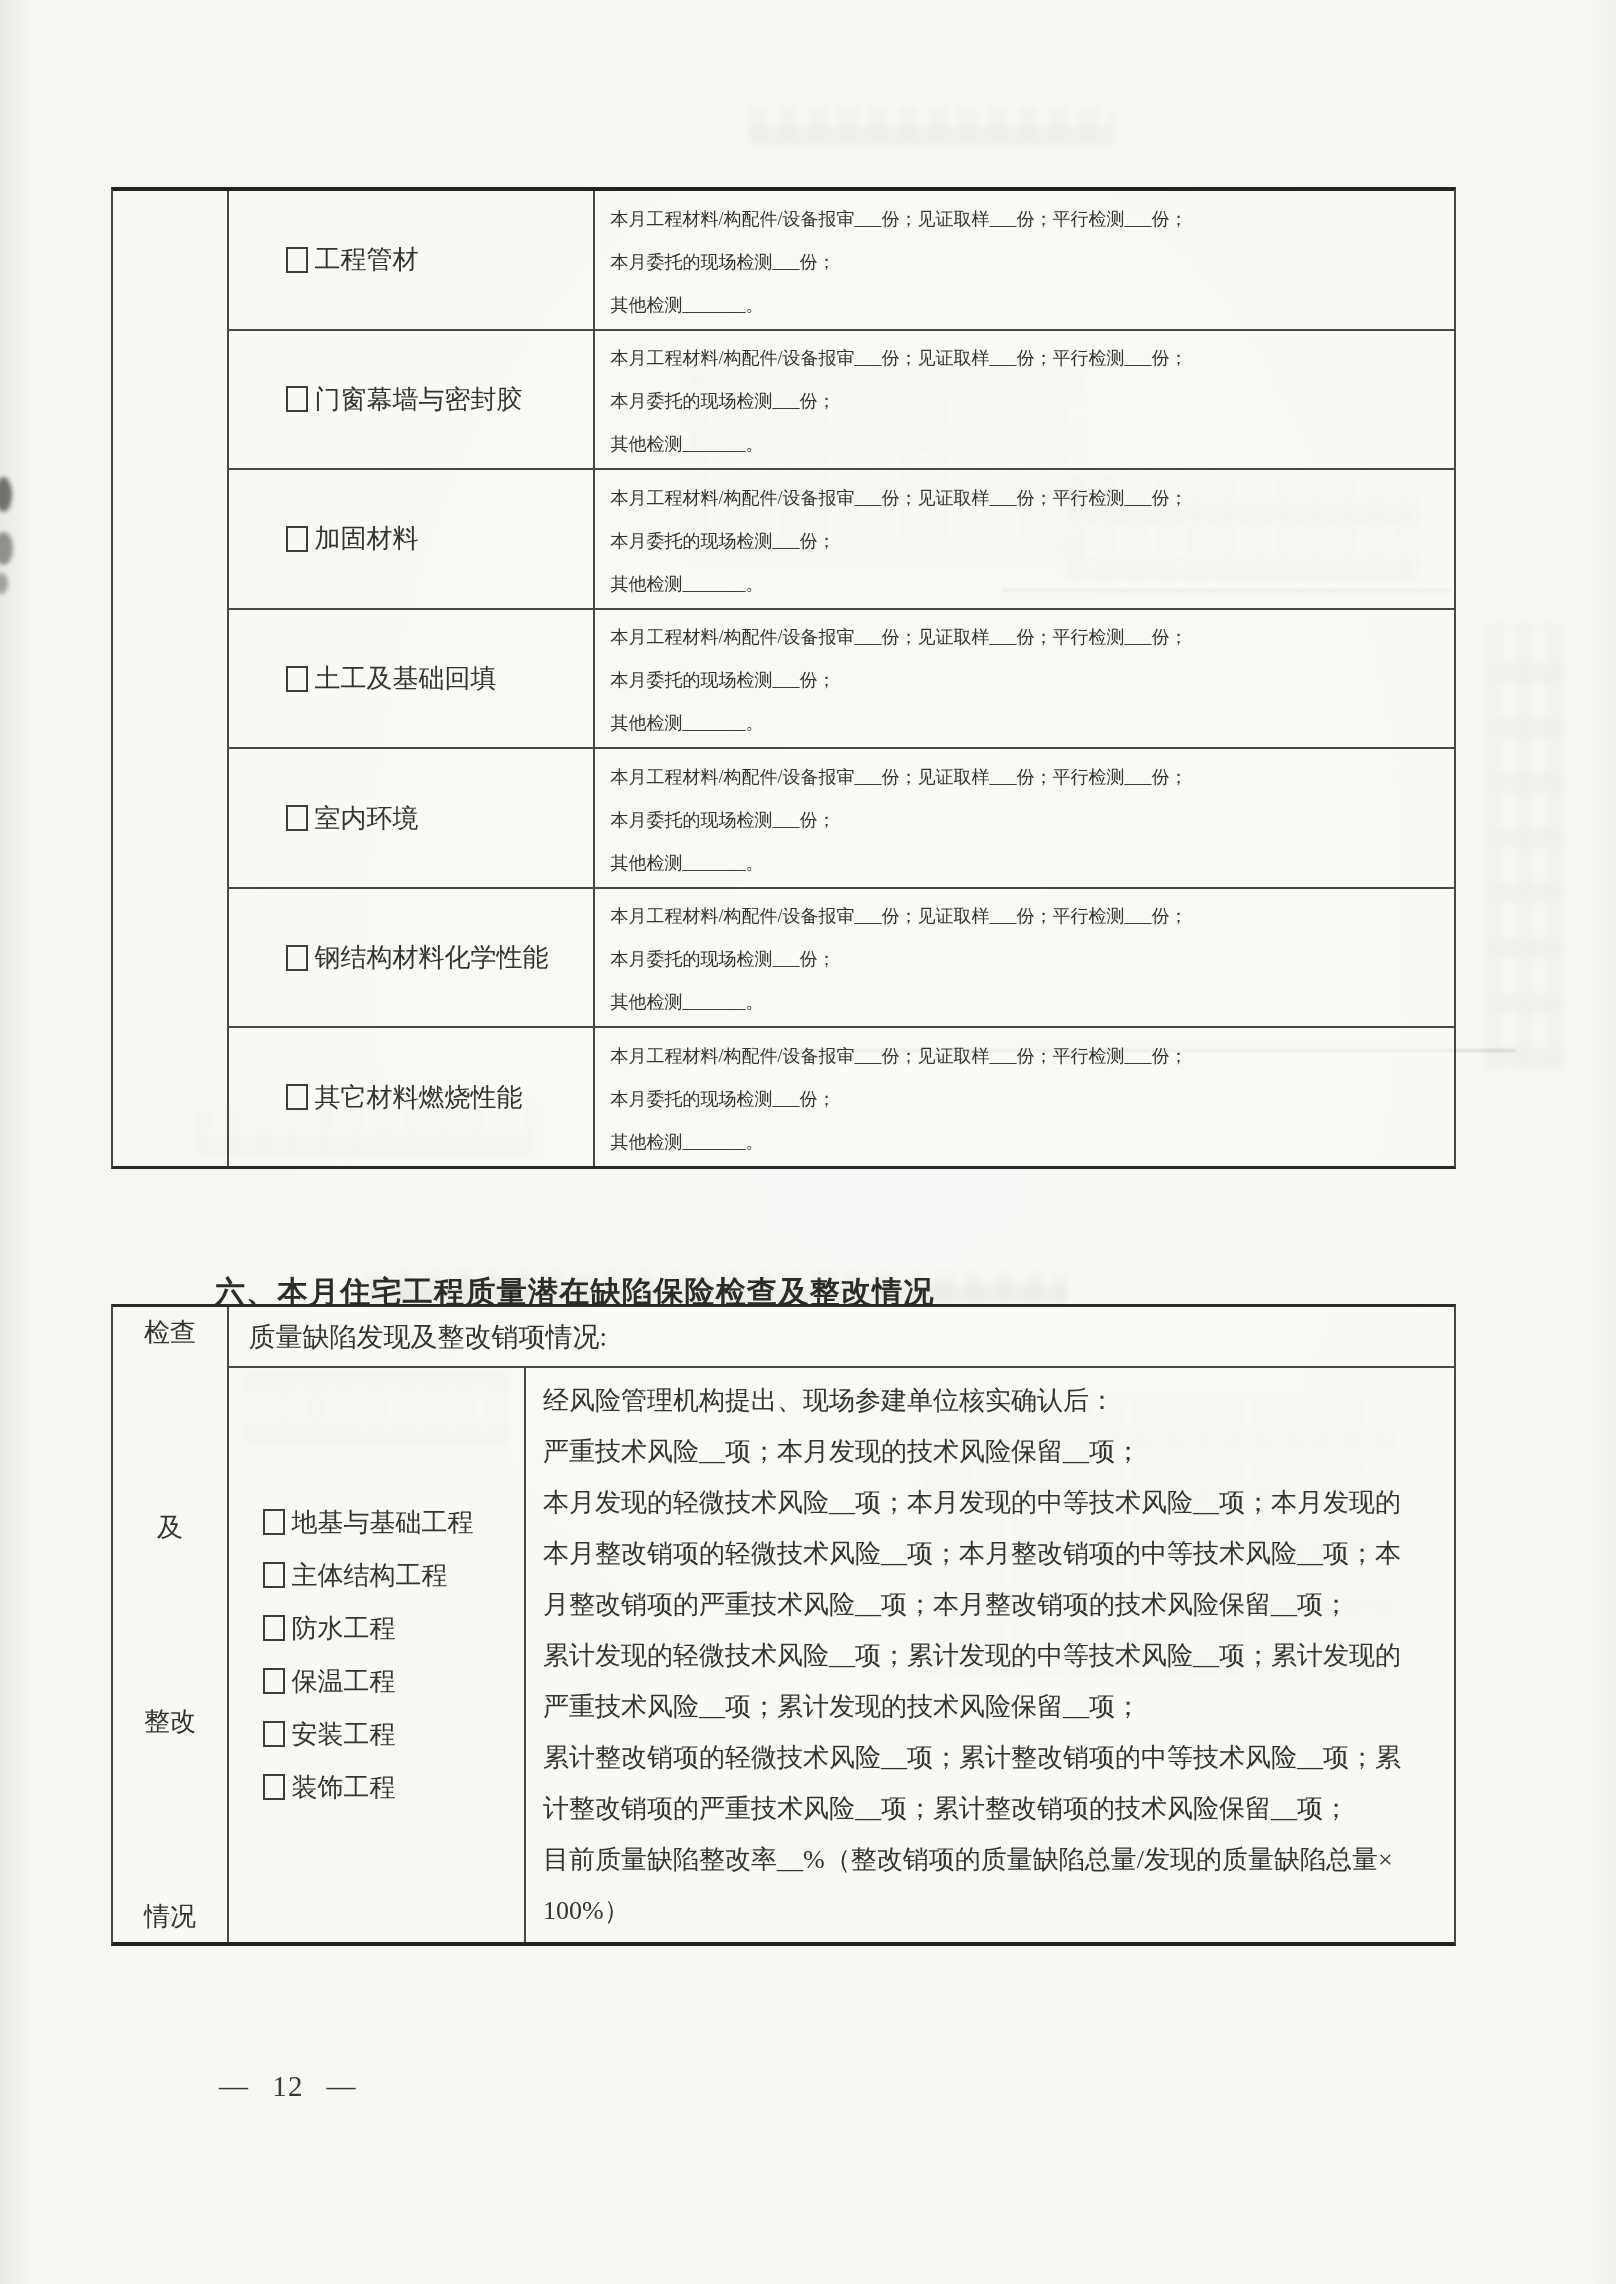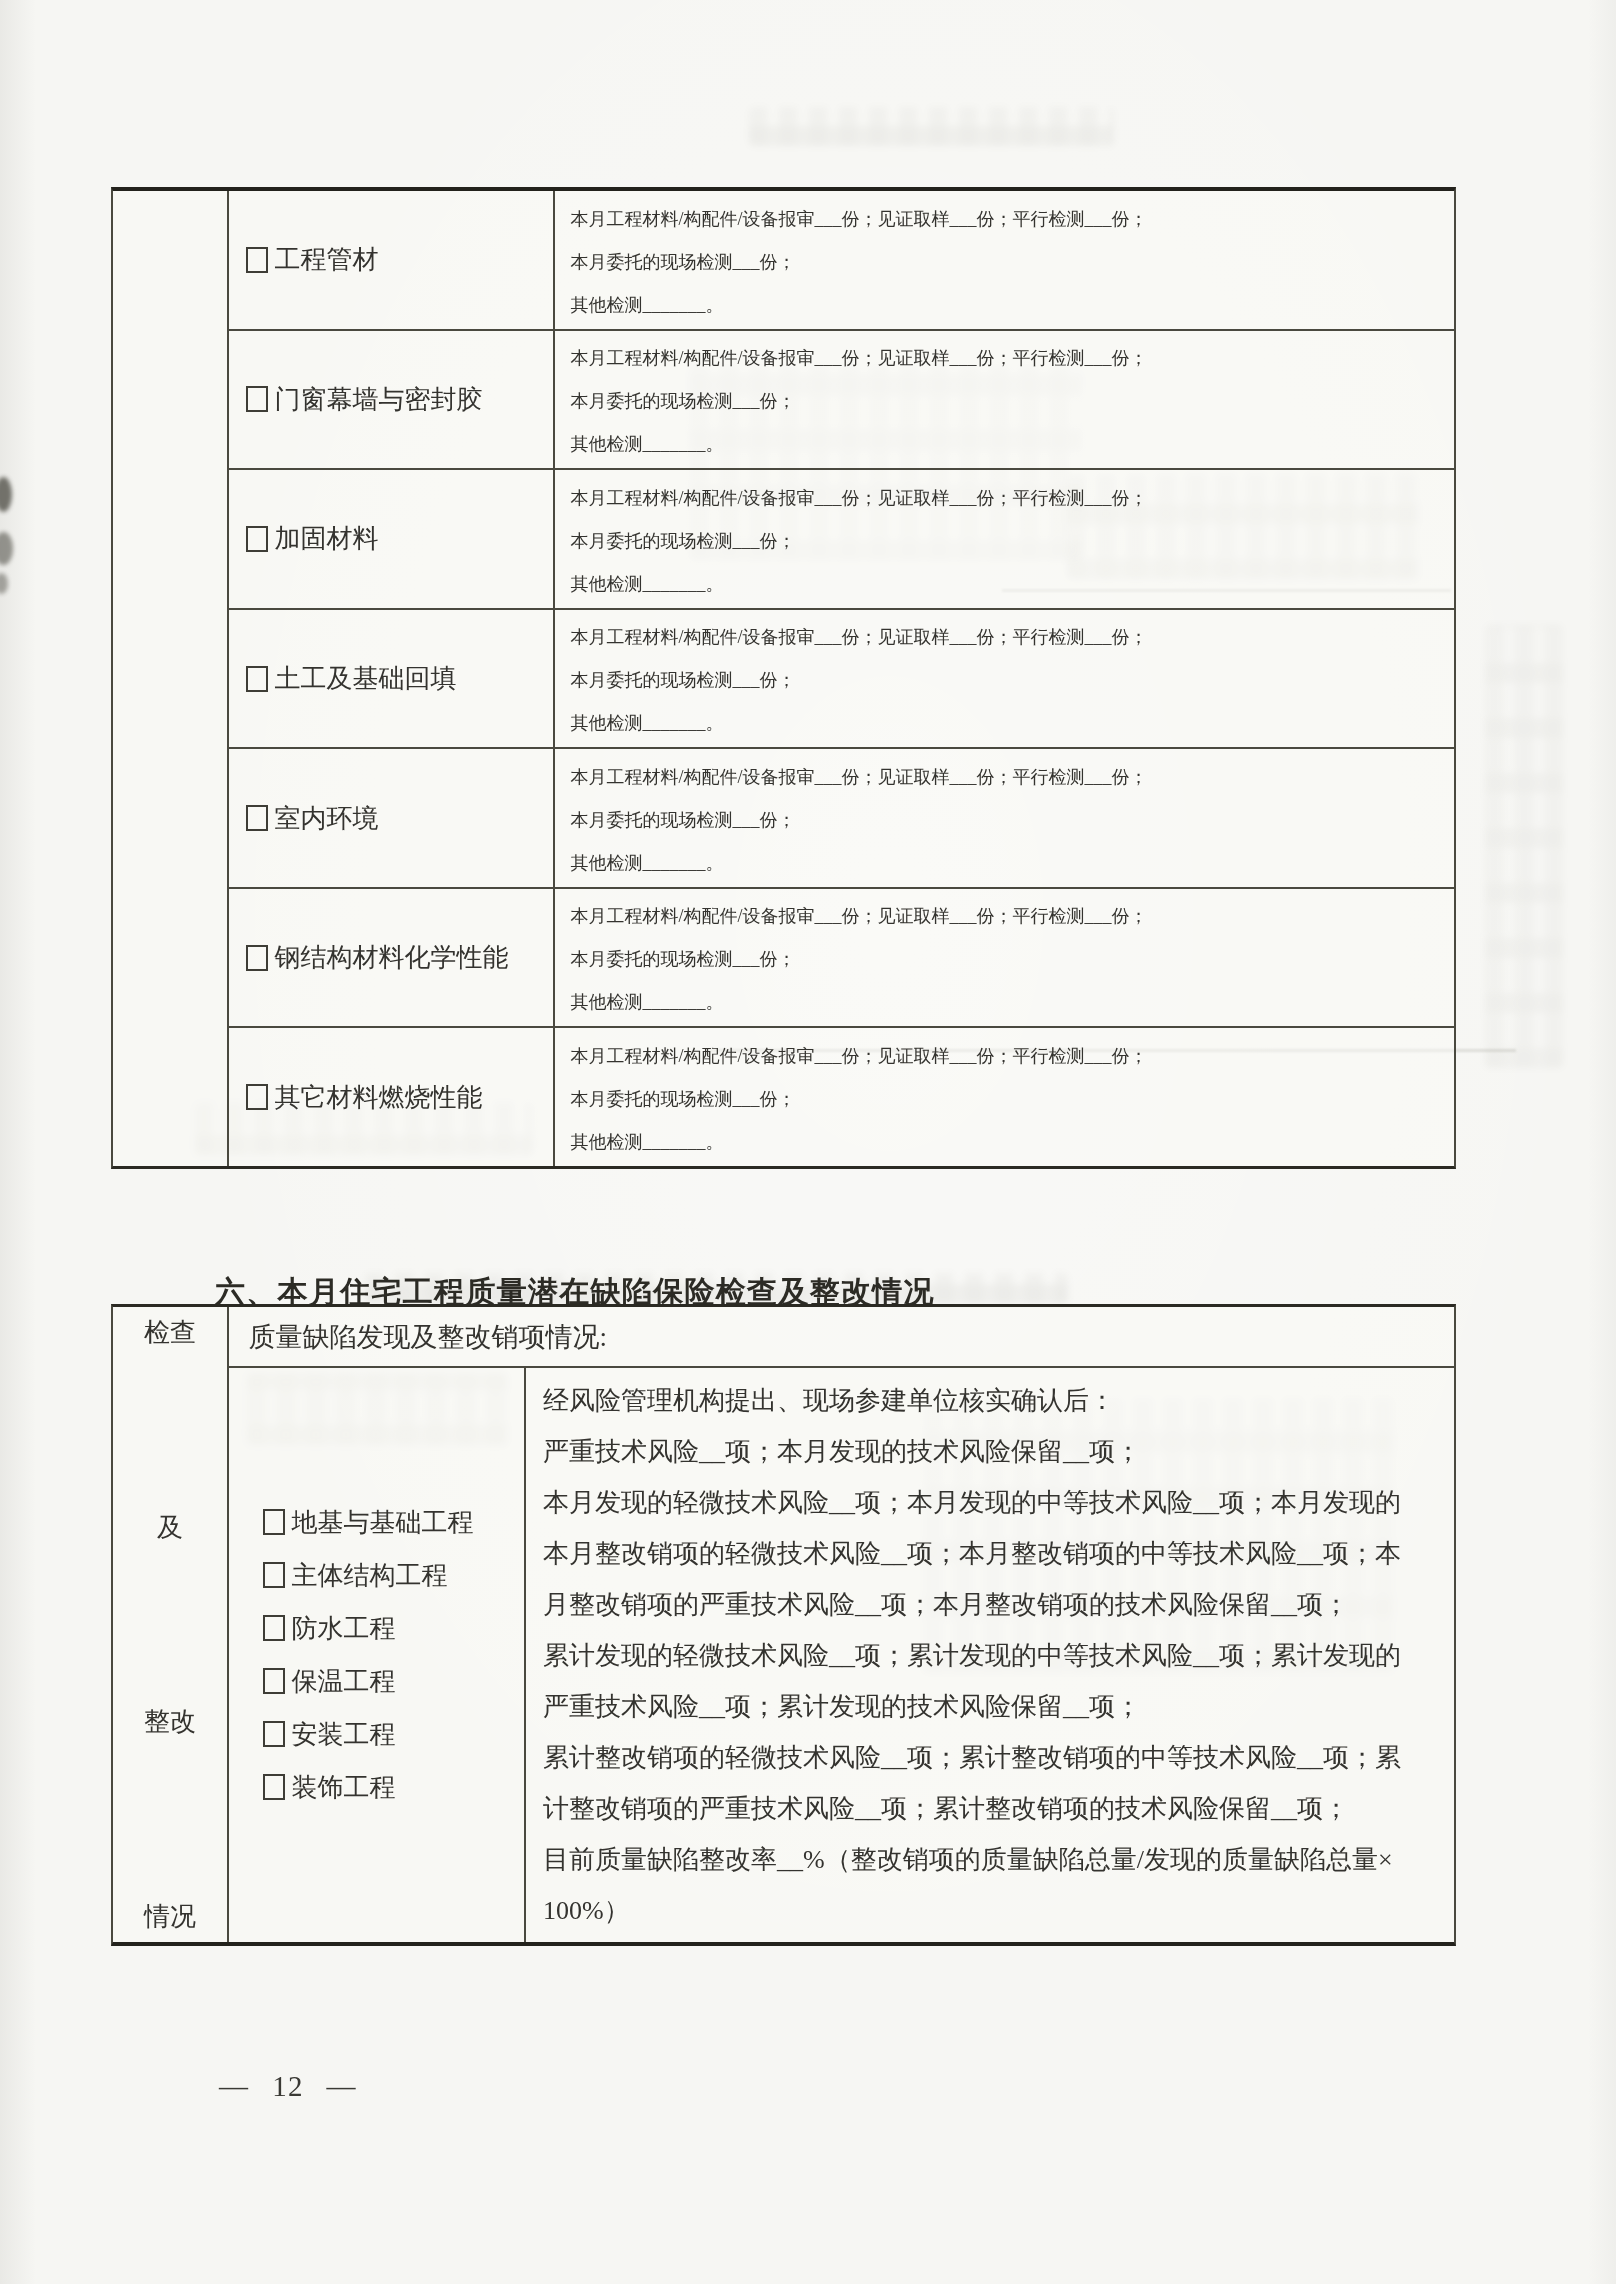--- a/index.html
+++ b/index.html
@@ -26,21 +26,21 @@
     display:flex;
     background:rgba(250,250,247,0.45);
   }
   .t1-col1{width:116px;box-sizing:border-box;border-right:2px solid #4a493f;}
   .t1-rows{flex:1;display:flex;flex-direction:column;}
   .t1-row{flex:1;display:flex;box-sizing:border-box;border-top:2px solid #4a493f;min-height:0;}
   .t1-row:first-child{border-top:none;}
   .t1-label{
     width:326px;box-sizing:border-box;border-right:2px solid #4a493f;
     display:flex;align-items:center;padding-left:17px;
-    font-size:26px;white-space:nowrap;overflow:hidden;
+    font-size:26px;white-space:nowrap;overflow:hidden;margin-left:40px;
   }
   .t1-text{flex:1;box-sizing:border-box;padding:6.5px 11.7px 0 15.6px;font-size:18px;overflow:hidden;}
   .t1-text .ln{line-height:43px;white-space:nowrap;}
 
   .cb{
     display:inline-block;width:22px;height:26px;box-sizing:border-box;
     border:2px solid #3e3d36;margin-right:6.5px;vertical-align:-3.9px;
     background:transparent;flex:none;
   }
 

